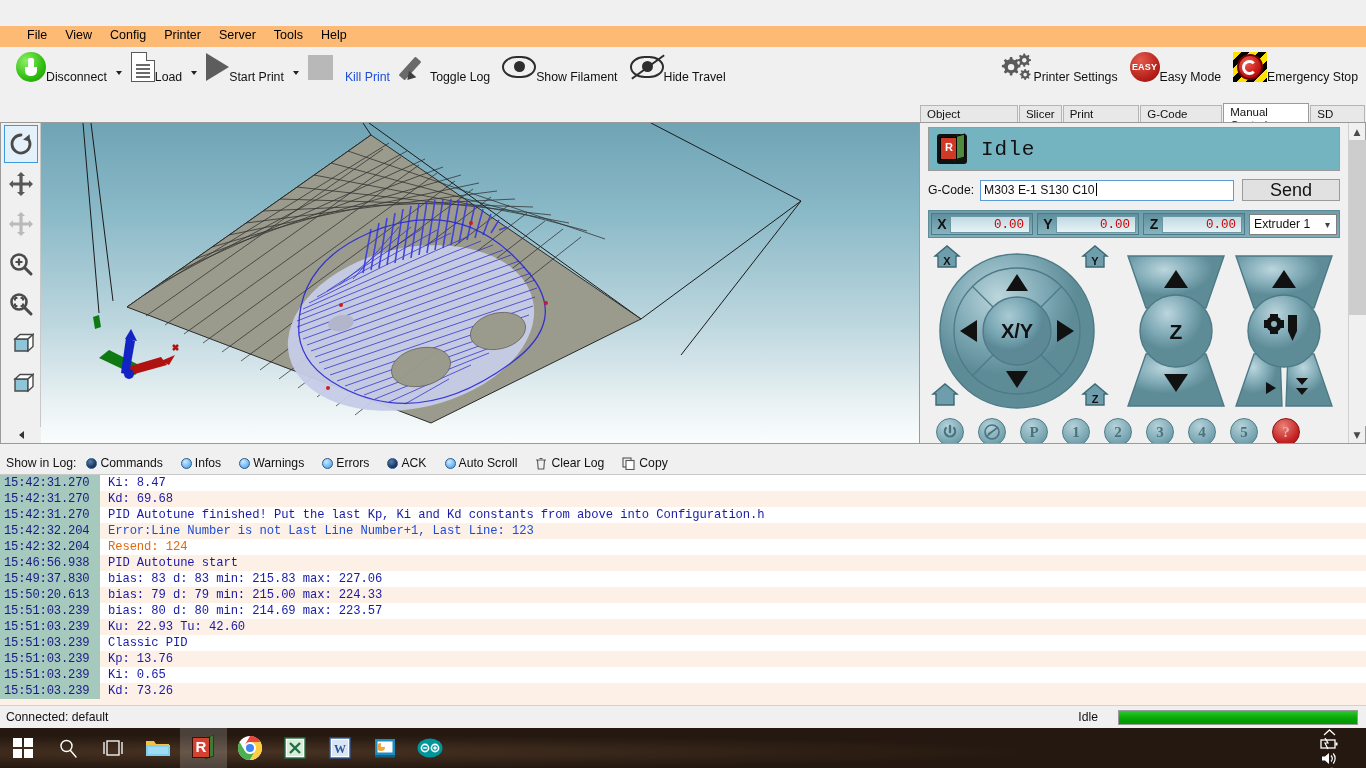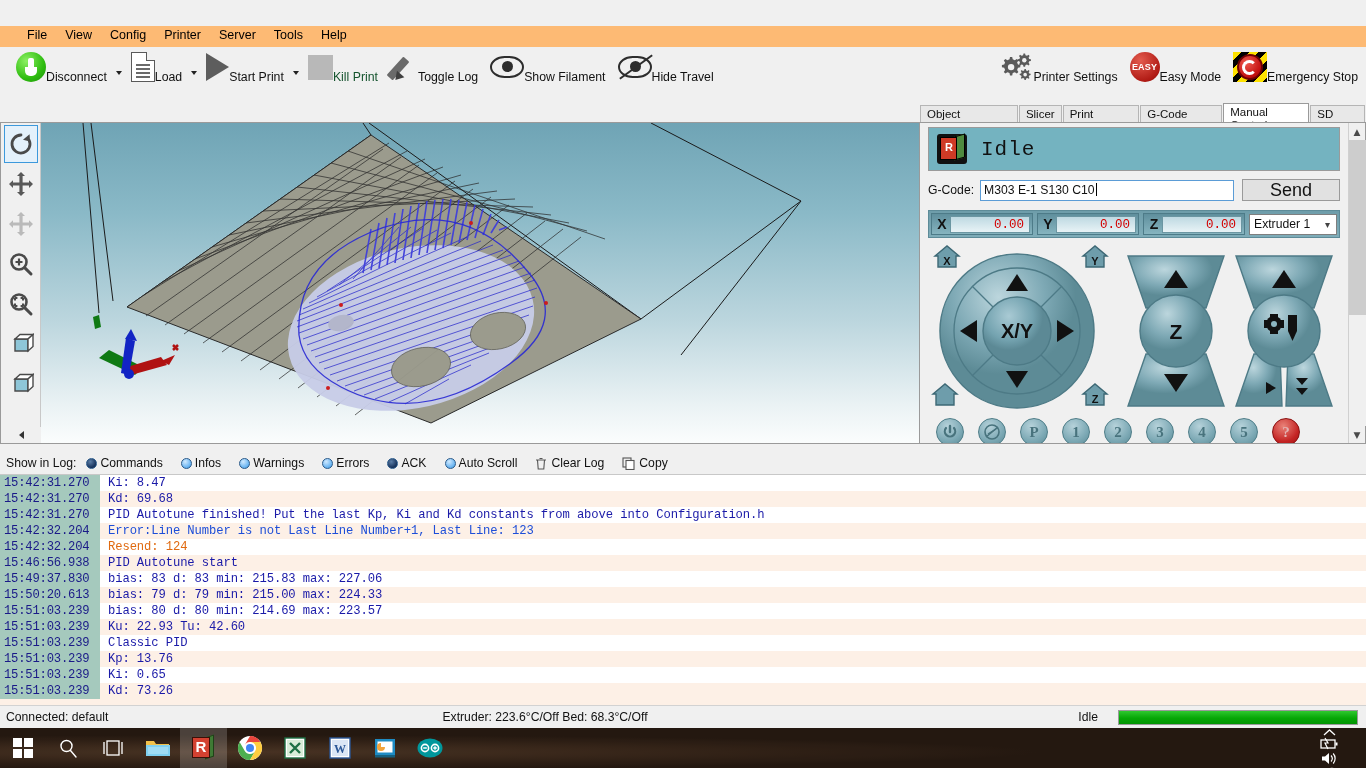--- a/index.html
+++ b/index.html
@@ -51,21 +51,21 @@
   .toolbar {
     position: absolute; top: 47px; left: 0; width: 1366px; height: 56px;
     background: #f0f0f0; display: flex; align-items: flex-start;
   }
   .tb-btn {
     display: flex; flex-direction: row; align-items: flex-end;
     justify-content: flex-start; padding: 3px 6px 0 6px; min-width: 40px;
   }
   .tb-btn .ic { height: 34px; display: flex; align-items: center; justify-content: center; }
   .tb-btn .lb { font-size: 12.3px; color: #111; white-space: nowrap; line-height: 14px; }
-  .tb-btn.disabled .lb { color: #14532d; }
+  .tb-btn.disabled .lb { color: #1d4ed8; margin-left: 12px; }
   .tb-caret {
     width: 12px; height: 38px; display: flex; align-items: flex-end;
     justify-content: center; padding-bottom: 10px;
   }
   .caret-dn {
     width: 0; height: 0; border-left: 3.5px solid transparent;
     border-right: 3.5px solid transparent; border-top: 4px solid #222;
   }
   .tb-right { margin-left: auto; display: flex; align-items: flex-start; padding-right: 2px; }
 
@@ -869,21 +869,20 @@
         <div class="logmsg">Ki: 0.65</div>
       </div>
     <div class="logrow alt">
         <div class="logts">15:51:03.239</div>
         <div class="logmsg">Kd: 73.26</div>
       </div>
   </div>
 
   <div class="statusbar">
     <div class="sb-left">Connected: default</div>
-    <div class="sb-mid">Extruder: 223.6°C/Off Bed: 68.3°C/Off</div>
     <div class="sb-idle">Idle</div>
     <div class="progress">
         <div class="fill"></div>
       </div>
   </div>
 
   <div class="taskbar">
     <div class="tb-items">
       <div class="tbi">
         <span class="winlogo">

